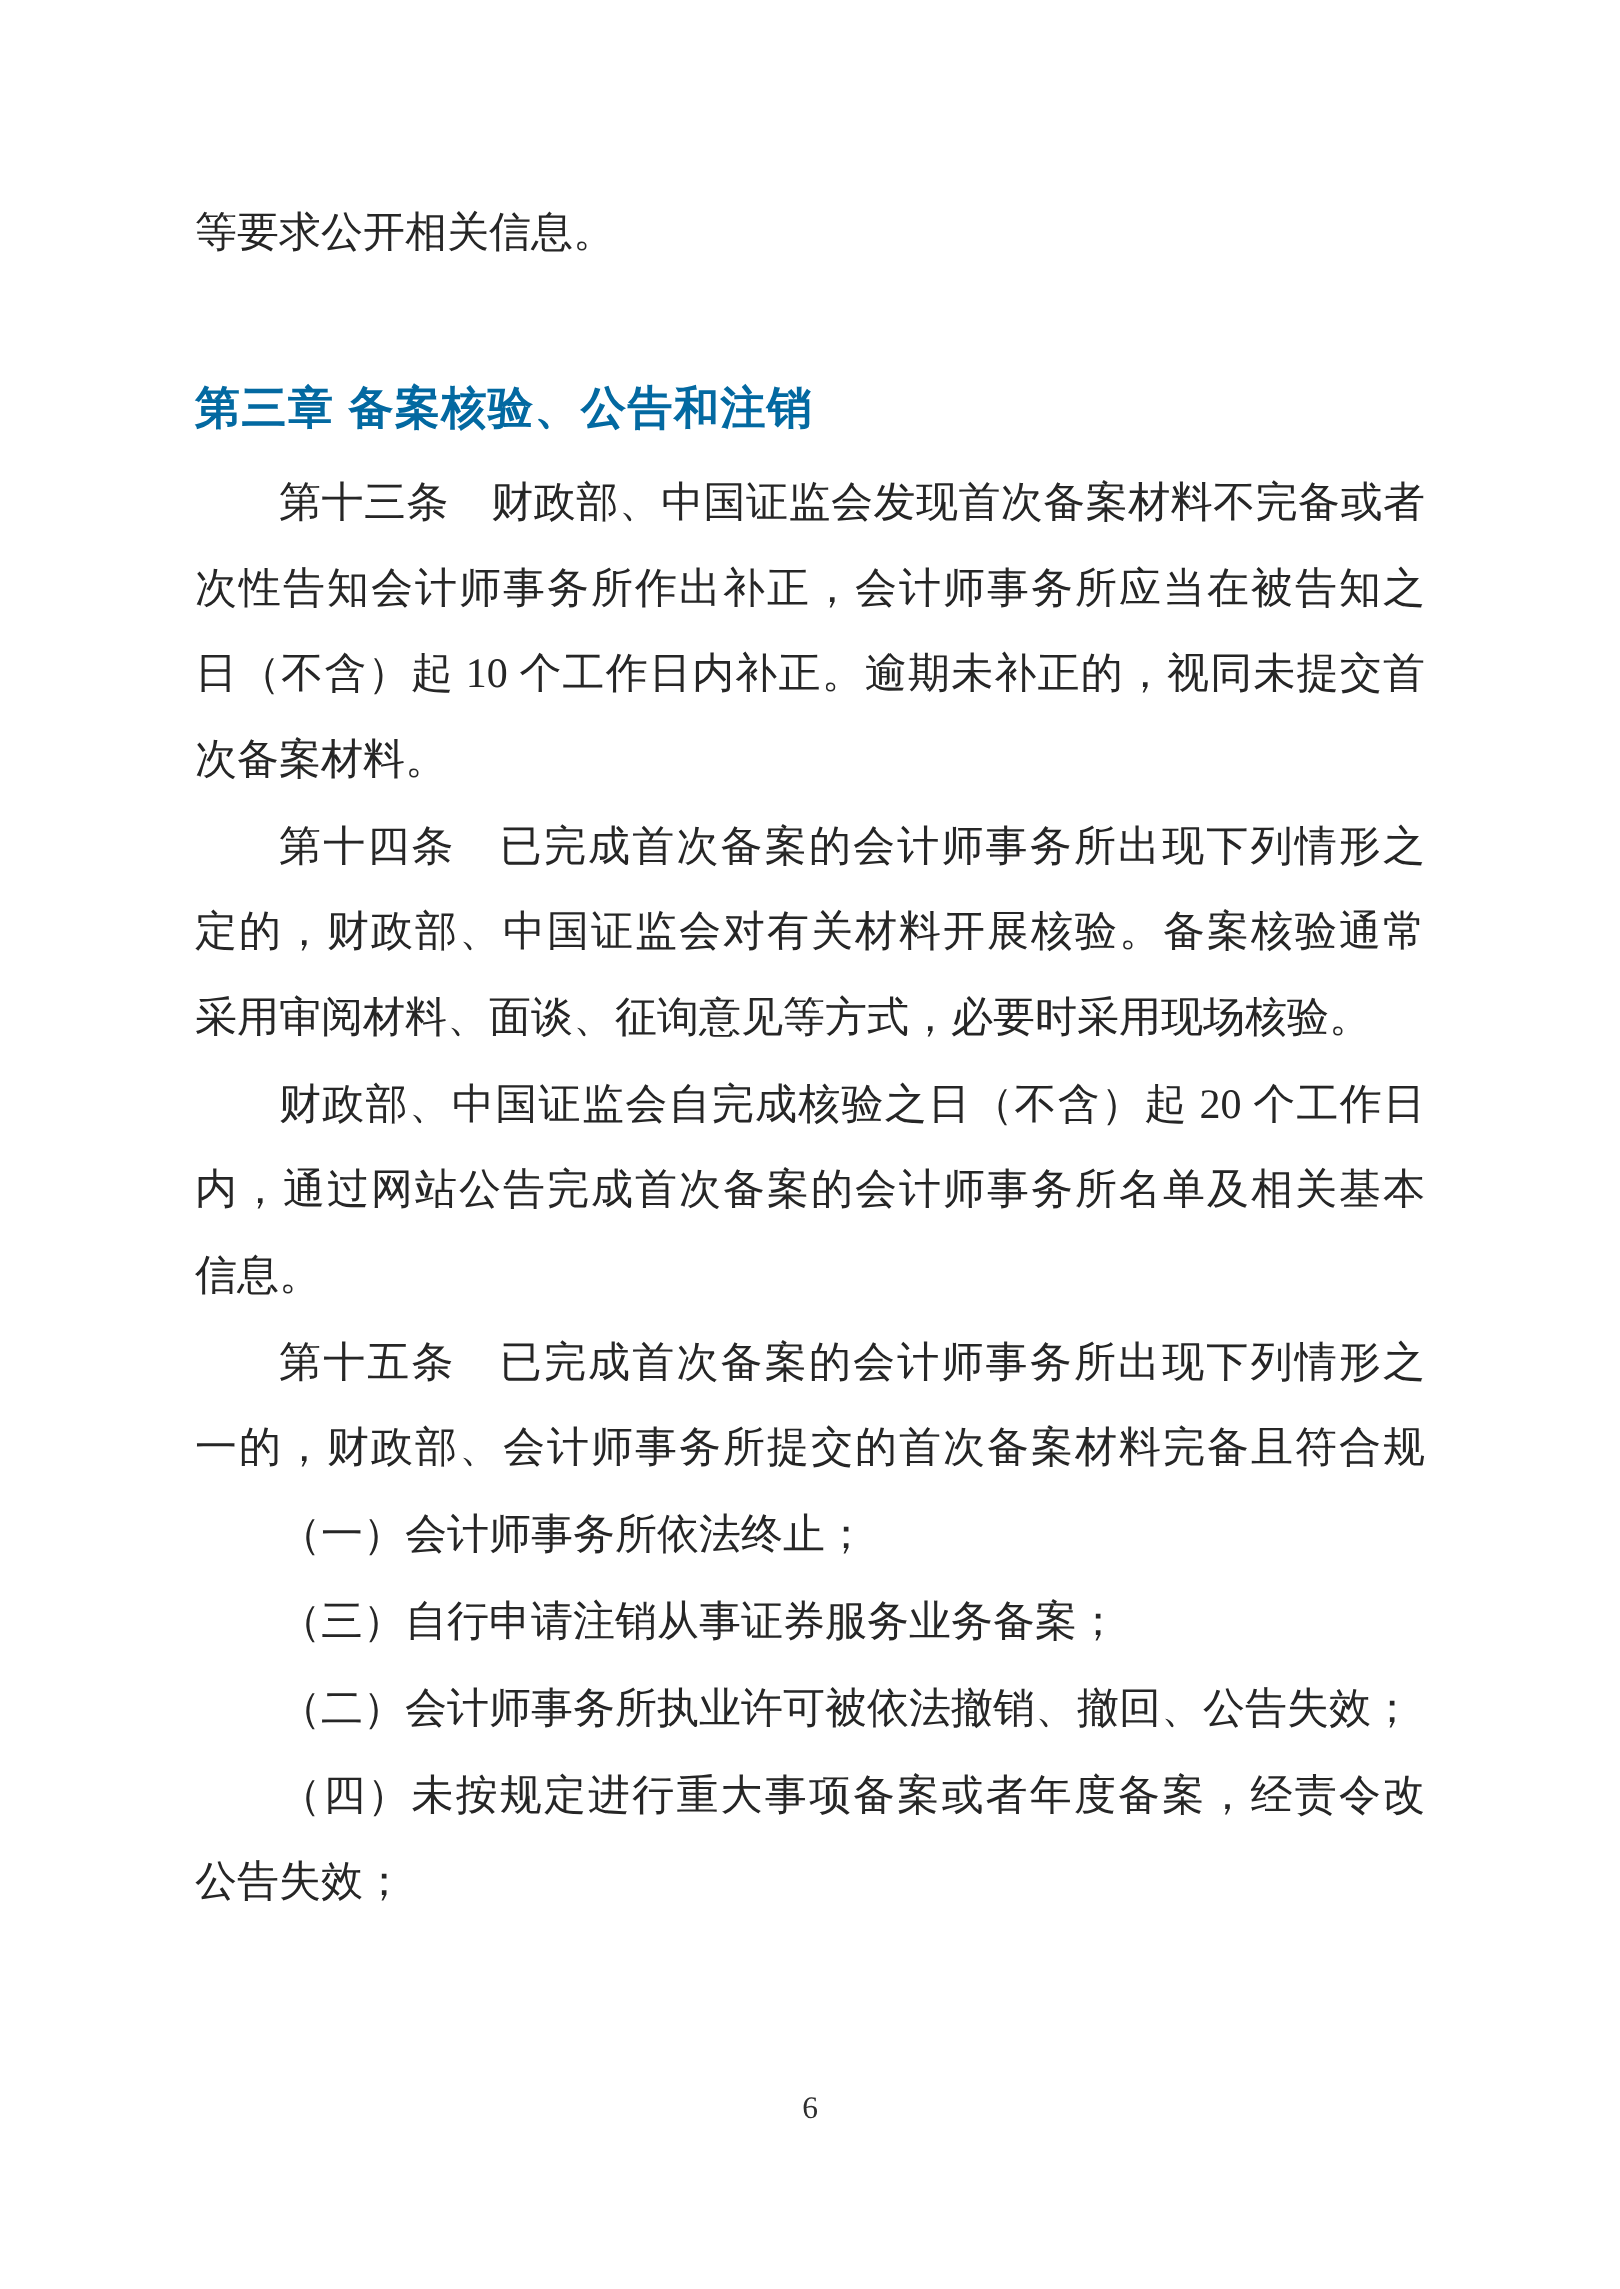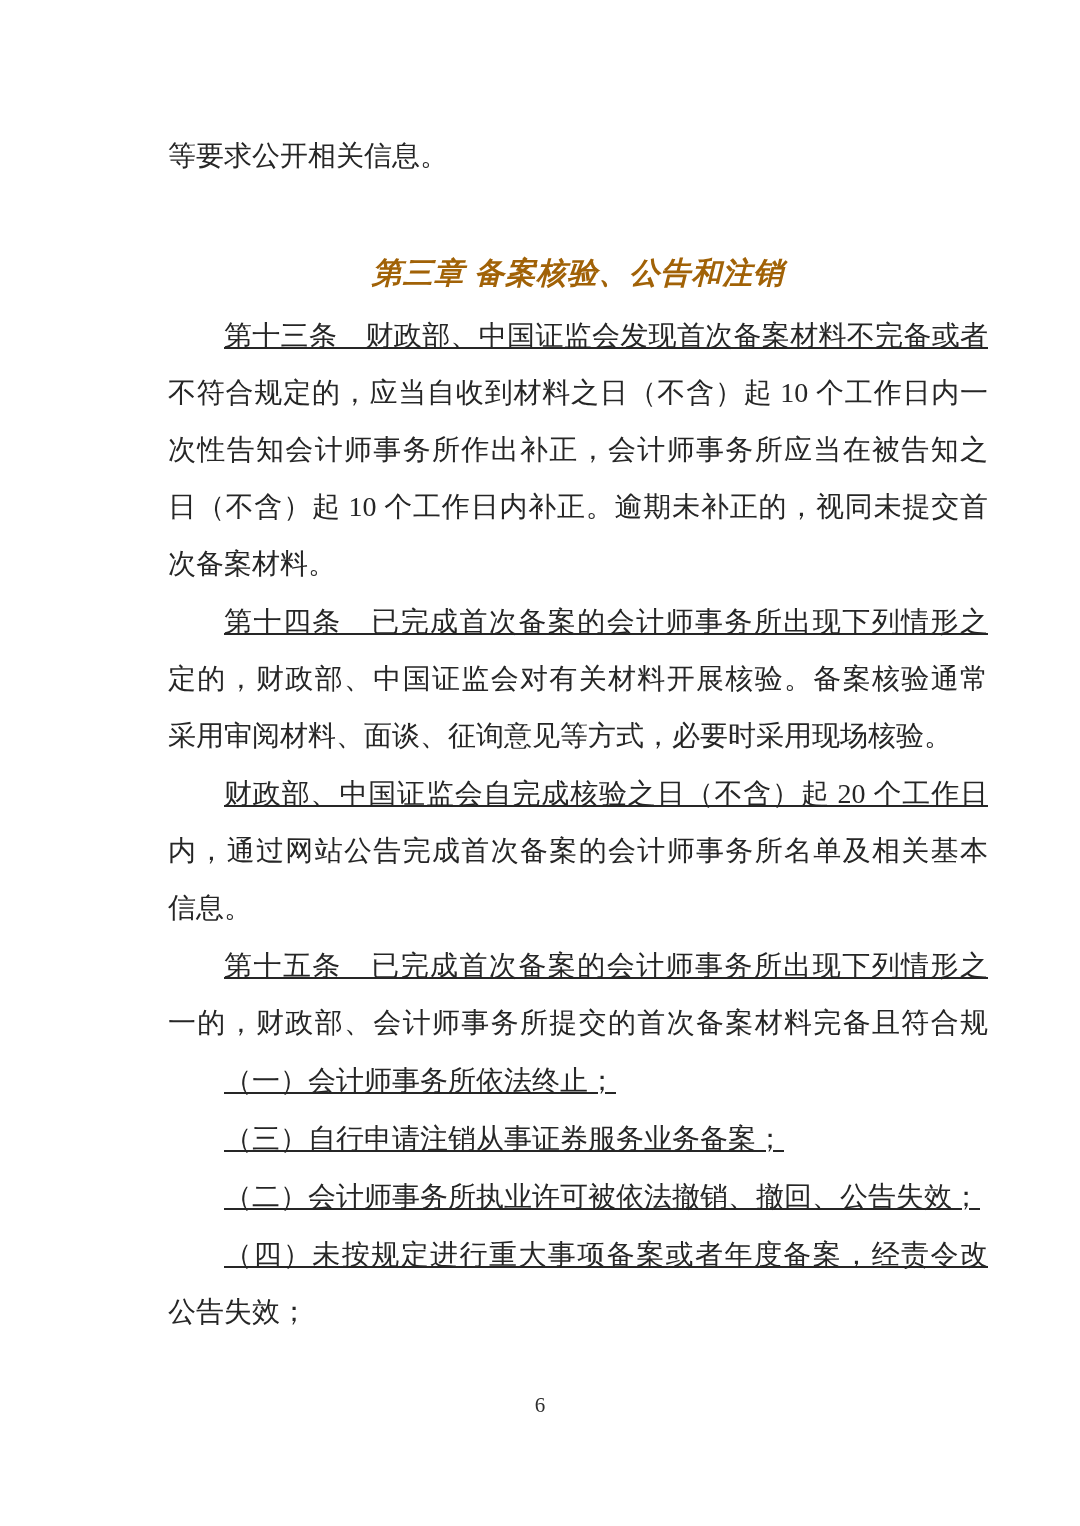--- a/index.html
+++ b/index.html
@@ -16,47 +16,43 @@
     font-family: "Liberation Serif", "DejaVu Serif", serif;
   }
   .content {
     position: absolute;
     left: 130px;
     top: 127px;
     width: 820px;
     font-size: 28px;
     line-height: 57px;
     color: #262626;
-    margin-left: 38px;
   }
   .continuation {
     margin: 0 0 60px 0;
     text-align: left;
   }
   .chapter {
     margin: 0 0 6px 0;
-    text-align: center;
     font-weight: 700;
     font-size: 30px;
     line-height: 57px;
     letter-spacing: 1px;
-    color: #a16207;
+    color: #0369a1;
     font-family: "Liberation Sans", "DejaVu Sans", sans-serif;
-    font-style: italic;
   }
   .para {
     margin: 0 0 1px 0;
   }
   .line {
     text-align: justify;
     text-align-last: justify;
   }
   .line.first {
     text-indent: 2em;
-    text-decoration: underline;
   }
   .line.last {
     text-align-last: left;
   }
   .page-number {
     position: absolute;
     left: 0;
     top: 1390px;
     width: 100%;
     text-align: center;
@@ -68,21 +64,20 @@
 </head>
 <body>
 
 <div class="page">
   <div class="content">
     <div class="continuation">等要求公开相关信息。</div>
     <div class="chapter">第三章 备案核验、公告和注销</div>
     <div>
         <div class="para">
           <div class="line first">第十三条　财政部、中国证监会发现首次备案材料不完备或者</div>
-          <div class="line">不符合规定的，应当自收到材料之日（不含）起 10 个工作日内一</div>
           <div class="line">次性告知会计师事务所作出补正，会计师事务所应当在被告知之</div>
           <div class="line">日（不含）起 10 个工作日内补正。逾期未补正的，视同未提交首</div>
           <div class="line last">次备案材料。</div>
         </div>
         <div class="para">
           <div class="line first">第十四条　已完成首次备案的会计师事务所出现下列情形之</div>
           <div class="line">定的，财政部、中国证监会对有关材料开展核验。备案核验通常</div>
           <div class="line last">采用审阅材料、面谈、征询意见等方式，必要时采用现场核验。</div>
         </div>
         <div class="para">

